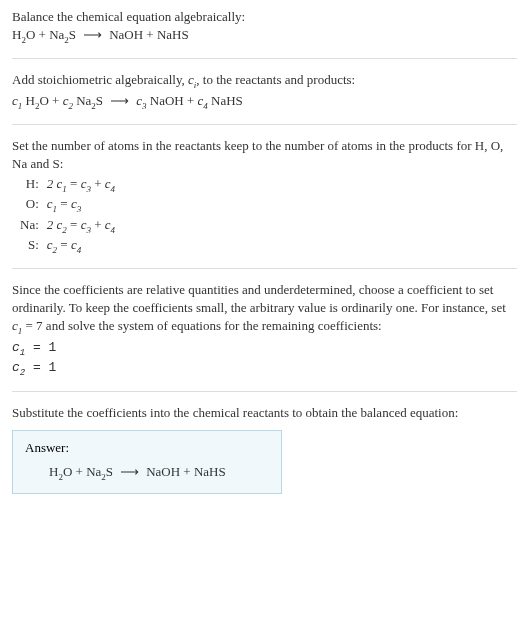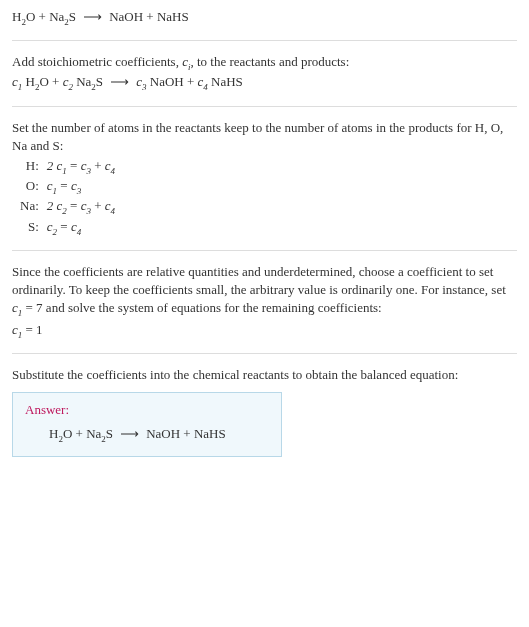--- a/index.html
+++ b/index.html
@@ -20,49 +20,50 @@
     .section { margin-bottom: 4px; }
     .sub { font-size: 9px; vertical-align: sub; }
     .subi { font-size: 9px; vertical-align: sub; font-style: italic; }
     .ital { font-style: italic; text-align: right; }
     .arrow { display: inline-block; margin: 0 4px; }
     .indent { margin-left: 8px; }
     table.atoms { border-collapse: collapse; margin-top: 2px; }
     table.atoms td { padding: 0 6px 0 0; vertical-align: baseline; }
     table.atoms td.label { text-align: right; padding-right: 8px; }
     .coeffs { margin-top: 2px; }
-    .coeffs div { line-height: 1.35; }
+    .coeffs div { line-height: 1.35; font-family: Liberation Mono, monospace; }
     .answer-box {
       border: 1px solid #b8d8e8;
       background: #f0f8fc;
       padding: 8px 12px 10px;
       margin-top: 8px;
       display: inline-block;
       min-width: 270px;
     }
-    .answer-label { color: #be185d; margin-bottom: 6px; font-size: 13px; }
+    .answer-label { color: #000000; margin-bottom: 6px; font-size: 13px; }
     .answer-eq { padding-left: 24px; }
     p { margin: 0; }
   </style>
 </head>
 <body>
 
 <div class="section">
+  <p><span>Balance the chemical equation algebraically:</span></p>
   <p>
     <span><span>H</span><span class="sub">2</span><span>O</span></span><span> + </span><span><span>Na</span><span class="sub">2</span><span>S</span></span>
     <span class="arrow">⟶</span>
     <span>NaOH</span><span> + </span><span>NaHS</span>
   </p>
 </div>
 
 <hr>
 
 <div class="section">
   <p>
-    <span>Add stoichiometric coefficients, </span><span class="ital"><span>c</span><span class="subi">i</span></span><span>, to the reactants and products:</span>
+    <span>Add stoichiometric algebraically, </span><span class="ital"><span>c</span><span class="subi">i</span></span><span>, to the reactants and products:</span>
   </p>
   <p>
     <span class="ital"><span>c</span><span class="sub">1</span></span><span> </span><span><span>H</span><span class="sub">2</span><span>O</span></span><span> + </span><span class="ital"><span>c</span><span class="sub">2</span></span><span> </span><span><span>Na</span><span class="sub">2</span><span>S</span></span>
     <span class="arrow">⟶</span>
     <span class="ital"><span>c</span><span class="sub">3</span></span><span> </span><span>NaOH</span><span> + </span><span class="ital"><span>c</span><span class="sub">4</span></span><span> </span><span>NaHS</span>
   </p>
 </div>
 
 <hr>
 
@@ -91,20 +92,21 @@
 </div>
 
 <hr>
 
 <div class="section">
   <p>
     <span>Since the coefficients are relative quantities and underdetermined, choose a coefficient to set ordinarily. To keep the coefficients small, the arbitrary value is ordinarily one. For instance, set </span><span class="ital"><span>c</span><span class="sub">1</span></span><span> = 7 and solve the system of equations for the remaining coefficients:</span>
   </p>
   <div class="coeffs">
     <div><span class="ital"><span>c</span><span class="sub">1</span></span><span> = 1</span></div>
+    <div><span class="ital"><span>c</span><span class="sub">2</span></span><span> = 1</span></div>
   </div>
 </div>
 
 <hr>
 
 <div class="section">
   <p>Substitute the coefficients into the chemical reactants to obtain the balanced equation:</p>
   <div class="answer-box">
     <div class="answer-label">Answer:</div>
     <div class="answer-eq">

